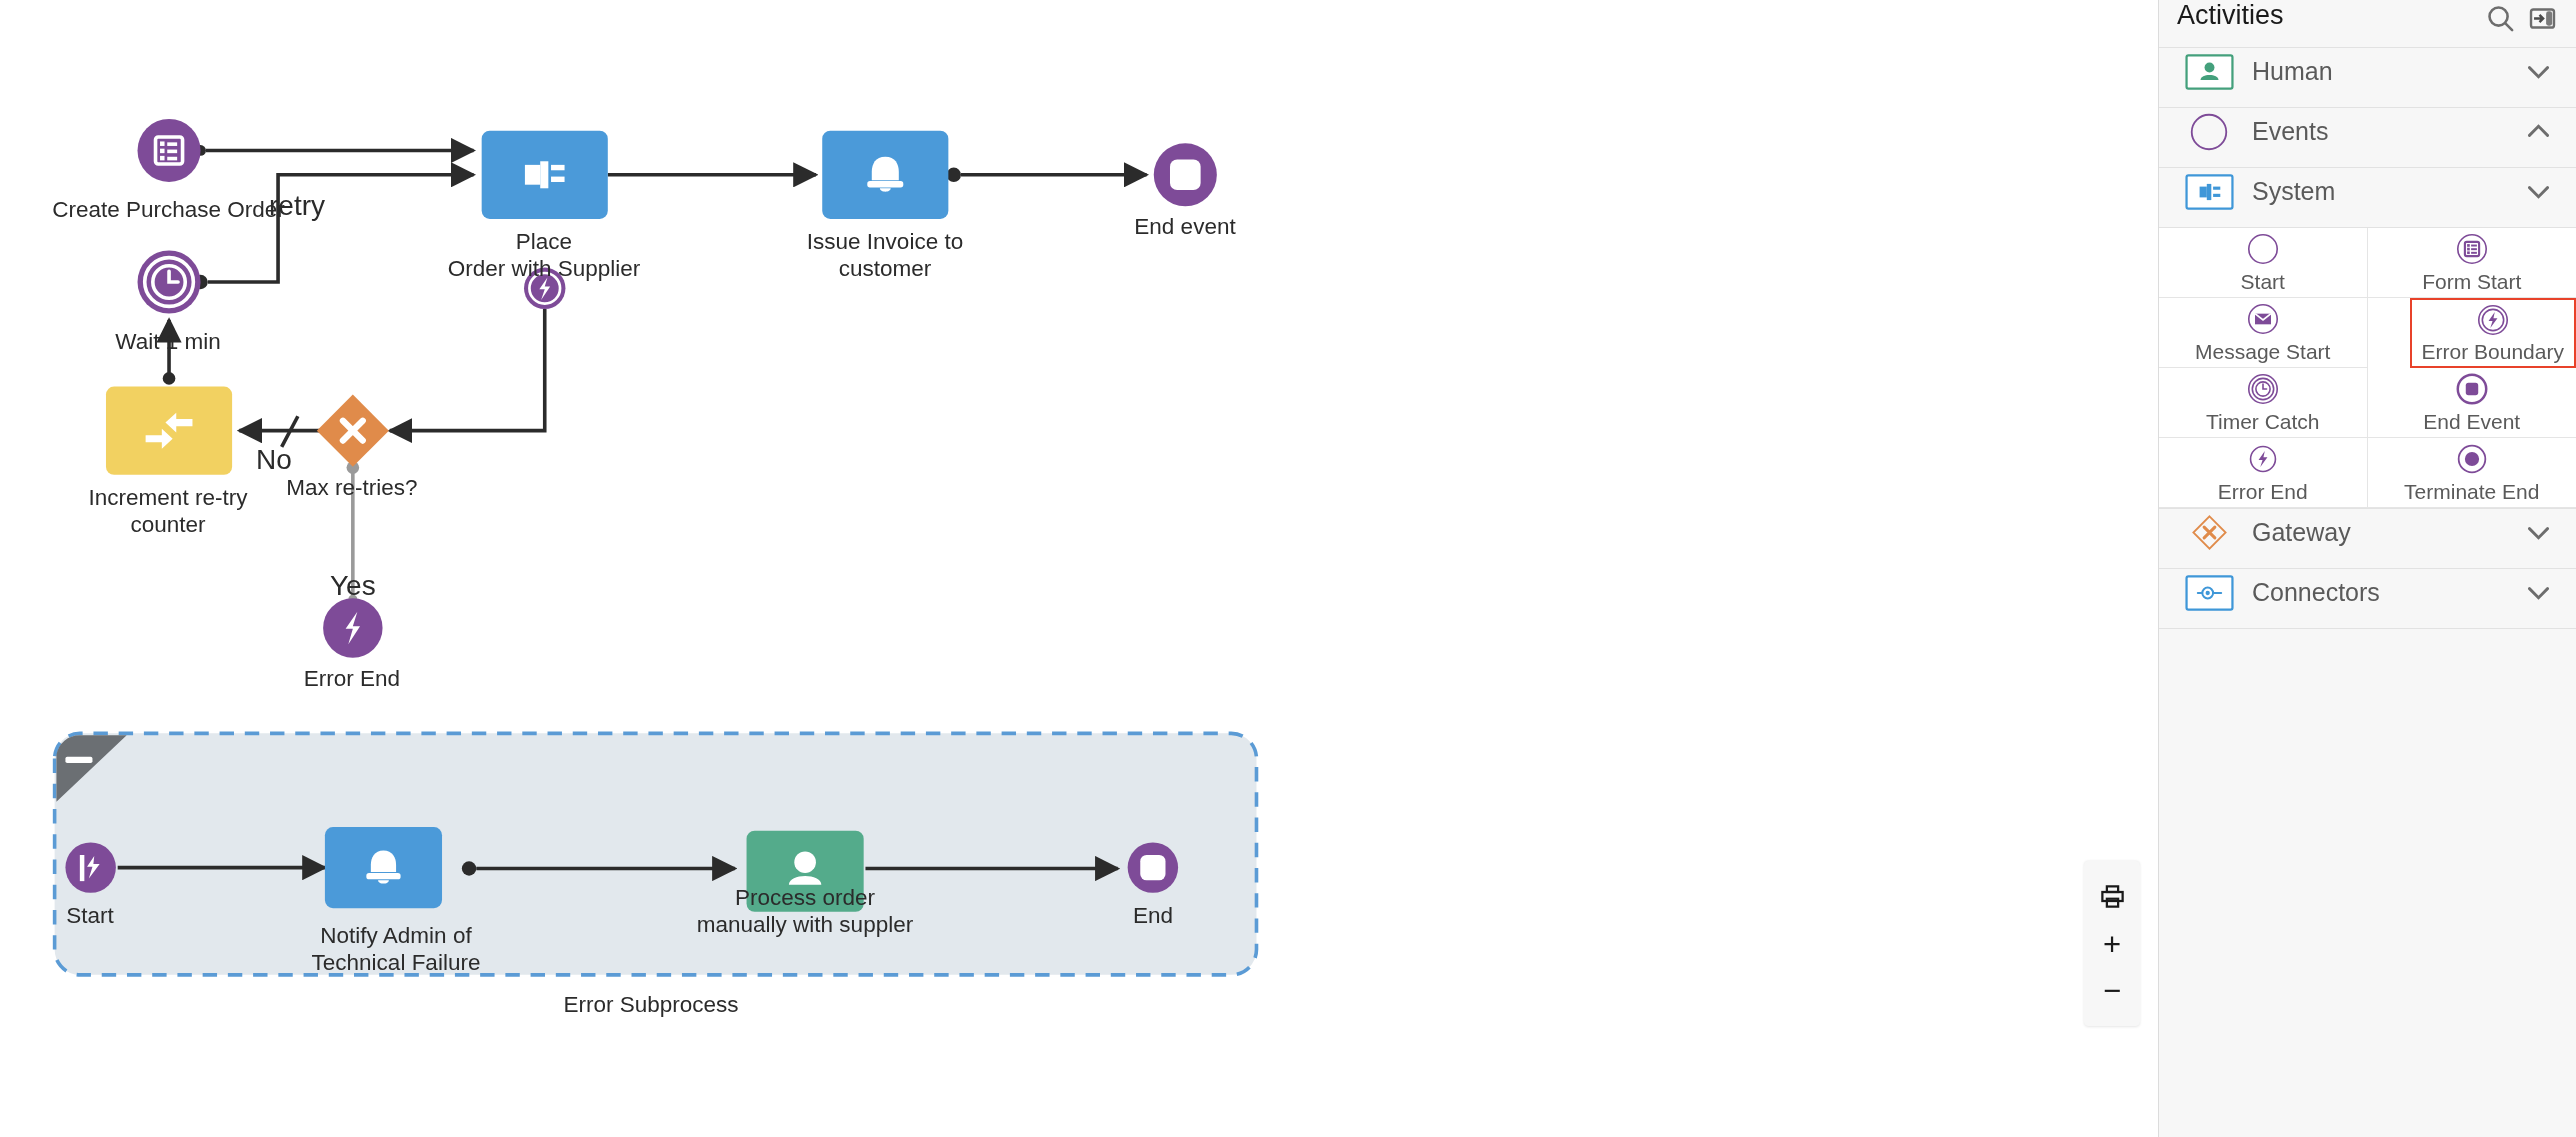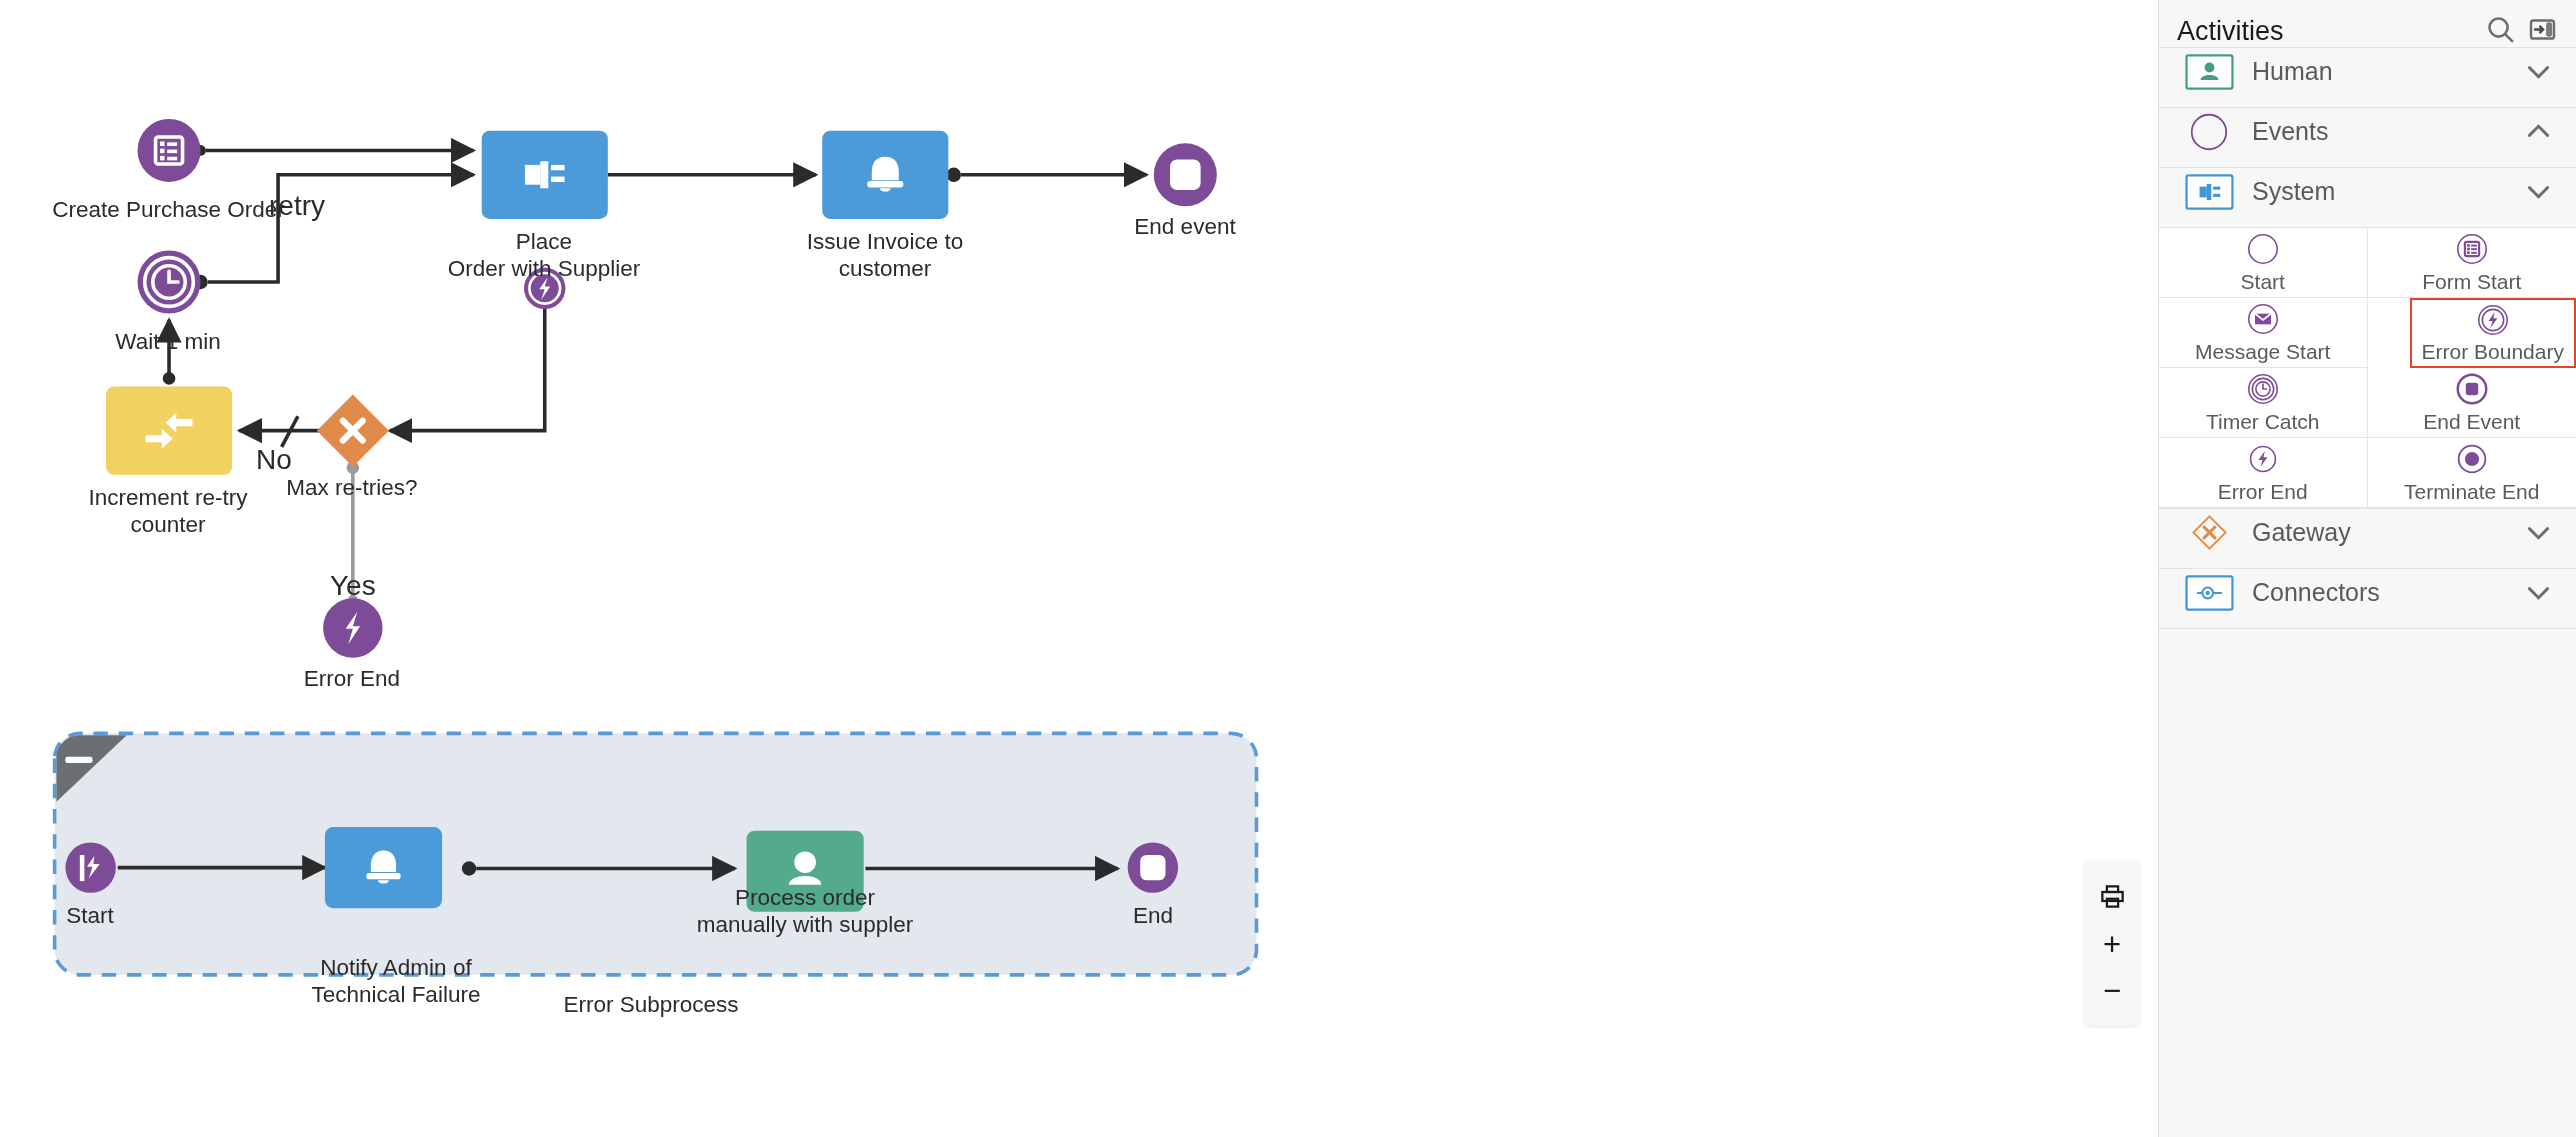--- a/index.html
+++ b/index.html
@@ -70,21 +70,21 @@
     background: #f7f7f7;
     border-left: 0.9px solid #dcdcdc;
     flex: 0 0 auto;
     position: relative;
     display: flex;
     flex-direction: column;
   }
   #sidebar-header {
     height: 47px;
     min-height: 47px;
-    display: flex; align-items: flex-end;
+    display: flex; align-items: flex-start;
     padding: 0 16px 0 18px;
     background: #f7f7f7;
   }
   #sidebar-title {
     font-size: 27px;
     color: #1a1a1a;
     flex: 1;
     font-family: "Liberation Sans", sans-serif;
   }
   .hdr-icon { width: 36px; height: 36px; display:flex; align-items:center; justify-content:center; cursor: pointer; margin-left: 5.4px; }
@@ -325,21 +325,21 @@
     <div class="node-label" style="left:33px;top:484px;width:270px;">Increment re-try
 counter</div>
     <div class="node-label" style="left:217px;top:474px;width:270px;">Max re-tries?</div>
     <div class="node-label" style="left:217px;top:665px;width:270px;">Error End</div>
     <div class="node-label" style="left:409px;top:228px;width:270px;">Place
 Order with Supplier</div>
     <div class="node-label" style="left:750px;top:228px;width:270px;">Issue Invoice to
 customer</div>
     <div class="node-label" style="left:1050px;top:213px;width:270px;">End event</div>
     <div class="node-label" style="left:0;top:902px;width:180px;">Start</div>
-    <div class="node-label" style="left:261px;top:954px;width:270px;">Notify Admin of
+    <div class="node-label" style="left:261px;top:922px;width:270px;">Notify Admin of
 Technical Failure</div>
     <div class="node-label" style="left:670px;top:884px;width:270px;">Process order
 manually with suppler</div>
     <div class="node-label" style="left:1063px;top:902px;width:180px;">End</div>
     <div class="node-label" style="left:516px;top:991px;width:270px;">Error Subprocess</div>
 
     <div class="edge-label" style="left:269px;top:193px;">retry</div>
     <div class="edge-label" style="left:256px;top:447px;">No</div>
     <div class="edge-label" style="left:330px;top:573px;">Yes</div>
 

